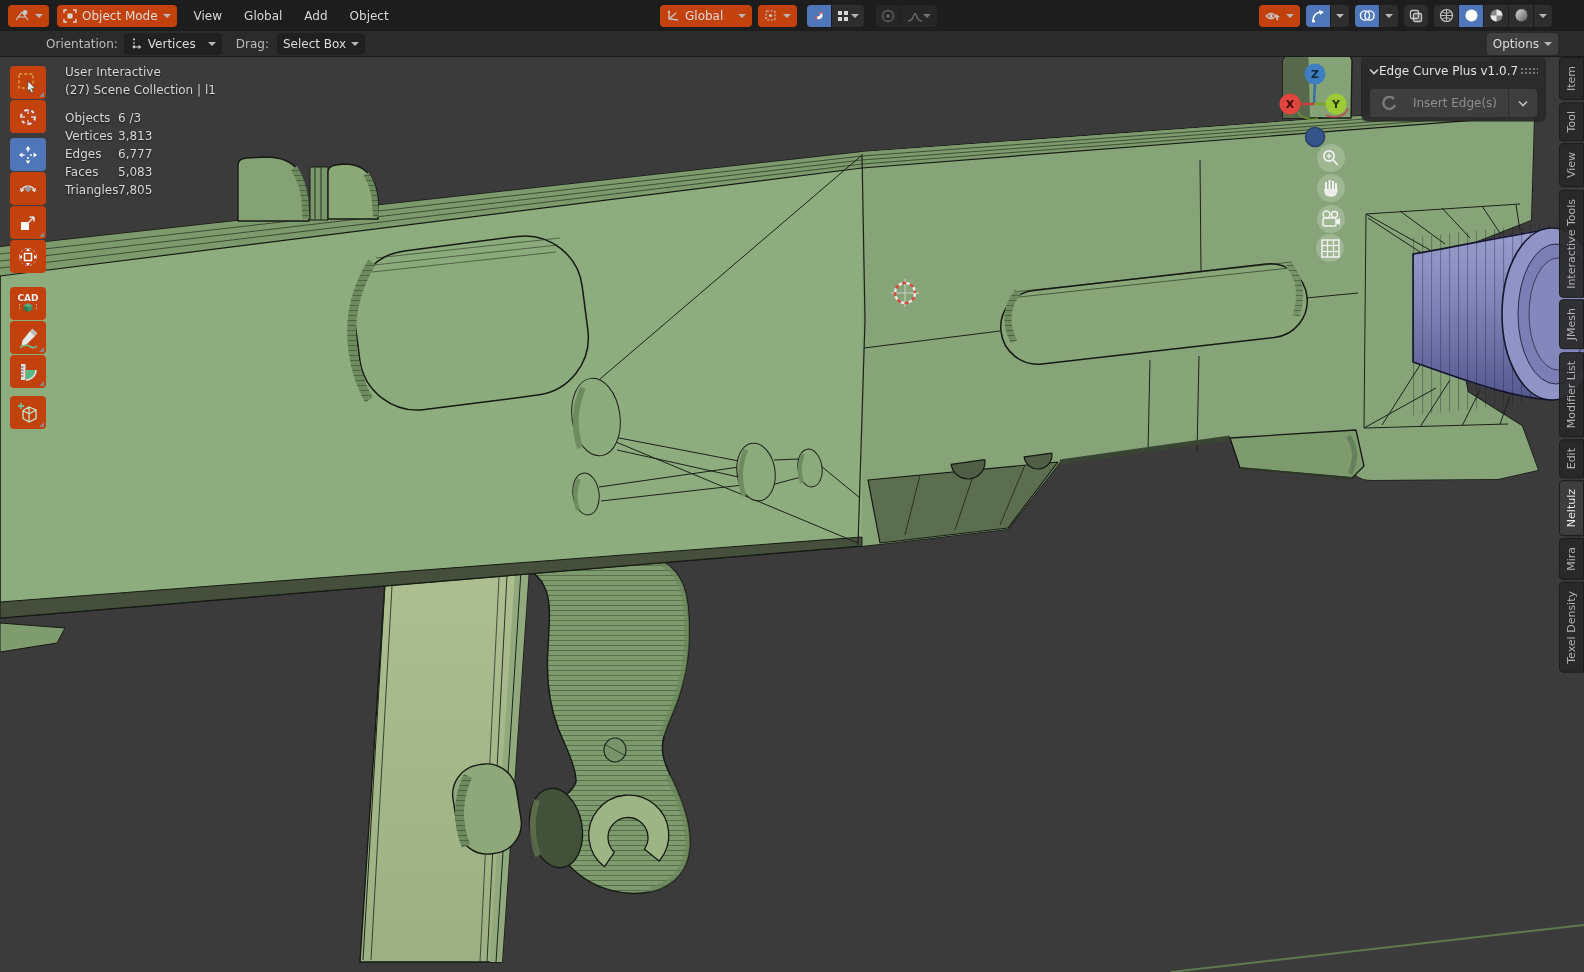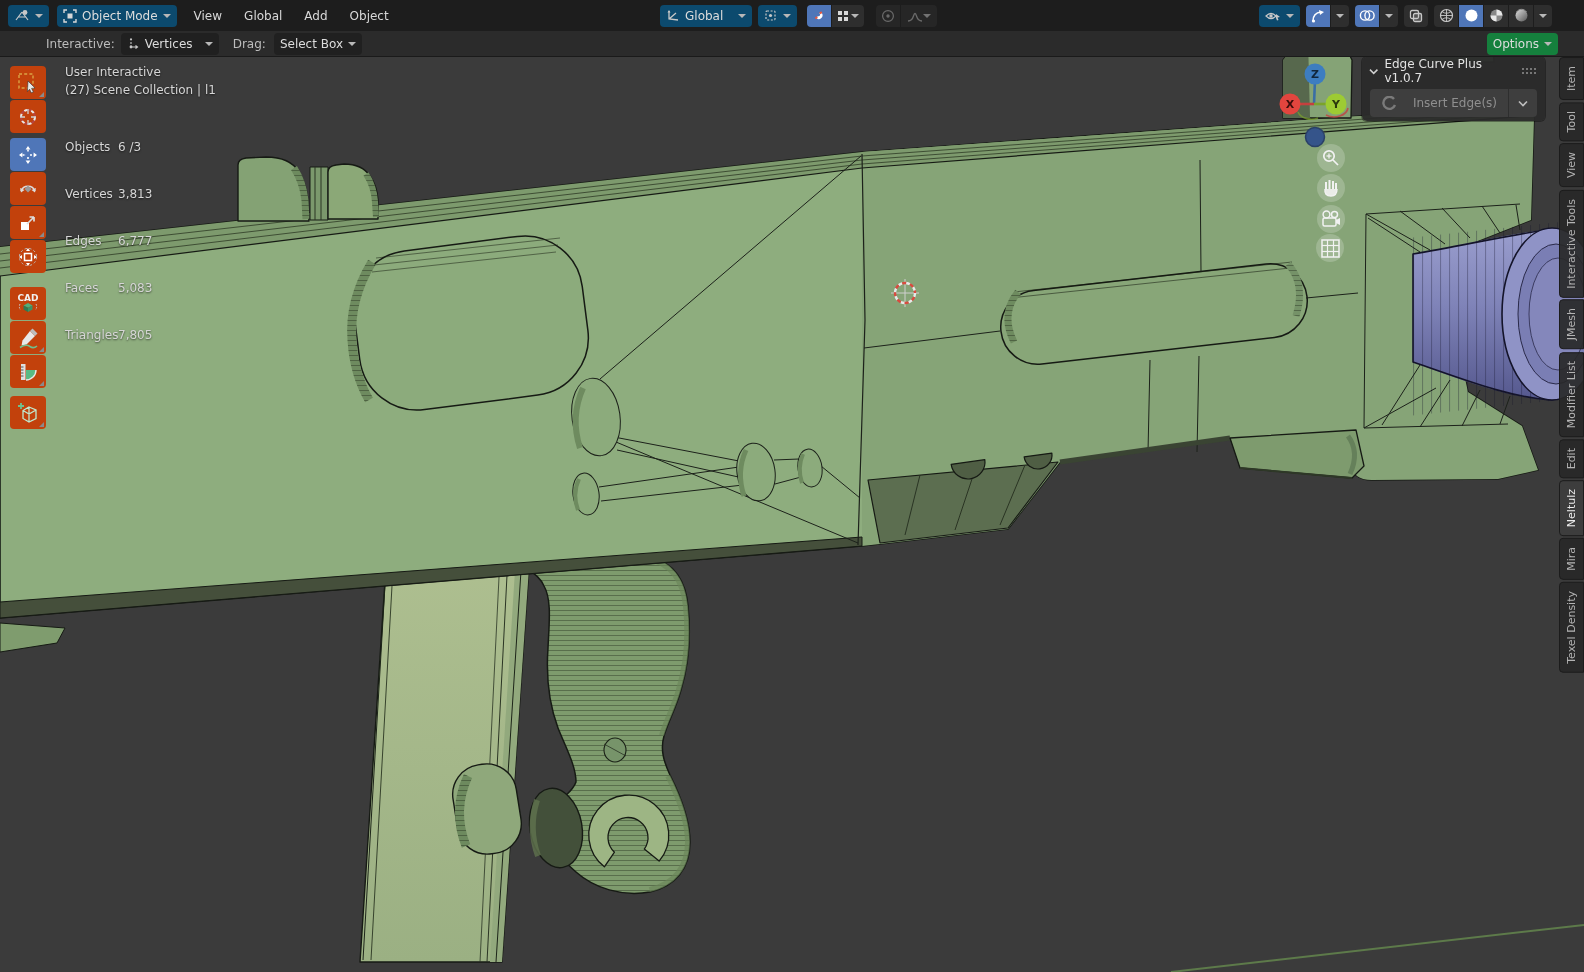--- a/index.html
+++ b/index.html
@@ -5,21 +5,21 @@
   html,body{margin:0;padding:0;background:#222;}
   body{width:1584px;height:972px;position:relative;overflow:hidden;
        font-family:"DejaVu Sans","Liberation Sans",sans-serif;
        -webkit-font-smoothing:antialiased;}
   .abs{position:absolute;}
   
   #topbar{position:absolute;left:0;top:0;width:1584px;height:31px;background:#1d1d1d;
           display:flex;align-items:center;z-index:40;}
   #toolbar2{position:absolute;left:0;top:31px;width:1584px;height:26px;background:#2b2b2b;
             display:flex;align-items:center;z-index:40;border-bottom:1px solid #1a1a1a;box-sizing:border-box;}
-  .hbtn{height:22px;border-radius:4px;background:#0c4a6e;display:flex;align-items:center;
+  .hbtn{height:22px;border-radius:4px;background:#c2410c;display:flex;align-items:center;
         padding:0 6px;color:#dcdcdc;font-size:12px;gap:5px;cursor:pointer;}
   .hbtn.dark{background:#202020;}
   .menu{color:#d8d8d8;font-size:12px;padding:0 11px;height:100%;display:flex;align-items:center;cursor:pointer;}
   .chev{width:0;height:0;border-left:4px solid transparent;border-right:4px solid transparent;
         border-top:4px solid #b8b8b8;display:inline-block;}
   .lbl{color:#bdbdbd;font-size:12px;}
   .tgl{width:24px;height:22px;border-radius:4px;background:#2e2e2e;display:flex;align-items:center;justify-content:center;cursor:pointer;}
   .tgl.on{background:#4f76b8;}
   .grp{display:flex;gap:1px;align-items:center;}
   .grp .tgl{border-radius:0;}
@@ -28,28 +28,28 @@
   svg.ic{display:block;}
   
   .tool{position:absolute;left:10px;width:36px;height:33px;background:#c2410c;border-radius:4px;
         display:flex;align-items:center;justify-content:center;z-index:30;cursor:pointer;}
   .tool.active{background:#4f76b8;}
   .tool .cornertri{position:absolute;right:2px;bottom:2px;width:0;height:0;
         border-left:5px solid transparent;border-bottom:5px solid #8a8a8a;}
   
   #vstats{position:absolute;left:65px;top:63px;z-index:20;color:#d6d6d6;font-size:12px;line-height:18px;
           text-shadow:0 1px 2px rgba(0,0,0,.6);}
-  #vstats .row{display:flex;margin-top:29px;}
+  #vstats .row{display:flex;}
   #vstats .sl{width:53px;}
   #vstats .sv{}
   #vstats .gap{height:10px;}
   
   #npanel{position:absolute;left:1362px;top:57px;width:183px;height:64px;background:rgba(42,42,42,.95);
           border-radius:5px;z-index:25;box-shadow:0 0 0 1px rgba(0,0,0,.35);}
-  #npanel .hd{display:flex;align-items:center;height:24px;padding:2px 7px 0 7px;color:#e2e2e2;font-size:12px;gap:6px;}
+  #npanel .hd{display:flex;align-items:center;height:24px;padding:2px 7px 0 7px;color:#e2e2e2;font-size:12px;}
   #npanel .grip{margin-left:auto;width:18px;height:8px;
       background-image:radial-gradient(#8a8a8a 1px, transparent 1.2px);background-size:4px 4px;opacity:.8;}
   #npanel .btnrow{display:flex;margin:6px 8px 0 8px;height:28px;border-radius:4px;overflow:hidden;background:#3e3e3e;}
   #npanel .ibtn{flex:1;display:flex;align-items:center;justify-content:center;color:#8f8f8f;font-size:12px;gap:16px;}
   #npanel .dd{width:28px;border-left:1px solid #2e2e2e;display:flex;align-items:center;justify-content:center;}
   
   #tabs{position:absolute;right:0;top:57px;display:flex;flex-direction:column;gap:2px;z-index:26;align-items:flex-end;}
   .tab{writing-mode:vertical-rl;transform:rotate(180deg);background:rgba(40,40,40,.92);color:#b3b3b3;
        font-size:11px;padding:8px 5px;border-radius:0 4px 4px 0;border:1px solid #1c1c1c;cursor:pointer;}
   .tab.active{background:#3d3d3d;color:#ececec;}
@@ -455,38 +455,38 @@
         </svg>
       </div>
       <div class="tgl" style="width:18px">
           <span class="chev"></span>
         </div>
     </div>
   </div>
 </div>
 
 <div id="toolbar2">
-  <span class="lbl" style="margin-left:46px">Interactive:</span>
+  <span class="lbl" style="margin-left:46px">Orientation:</span>
   <div class="hbtn dark" style="margin-left:6px;width:86px">
     <svg class="ic" width="13" height="13" viewBox="0 0 13 13">
       <path d="M4 1.5 L4 9" stroke="#c8c8c8" stroke-width="1.1" stroke-dasharray="2 1.5"></path>
       <path d="M2.8 3 L4 1 L5.2 3" fill="#c8c8c8"></path>
       <path d="M5 10 L10 10 M8.5 8.5 L10.5 10 L8.5 11.5" stroke="#c8c8c8" fill="none" stroke-width="1.1"></path>
       <circle cx="4" cy="10" r="1.4" fill="#c8c8c8"></circle>
     </svg>
     <span>Vertices</span>
     <span class="chev" style="margin-left:auto"></span>
   </div>
   <span class="lbl" style="margin-left:14px">Drag:</span>
   <div class="hbtn dark" style="margin-left:8px">
     <span>Select Box</span>
     <span class="chev"></span>
   </div>
   <div class="spacer"></div>
-  <div class="hbtn" style="margin-right:26px;background:#15803d">
+  <div class="hbtn" style="margin-right:26px;background:#404040">
     <span>Options</span>
     <span class="chev"></span>
   </div>
 </div>
 
 <div class="tool" style="top:66px">
   <svg class="ic" width="22" height="22" viewBox="0 0 22 22">
     <rect x="2" y="2" width="14" height="14" fill="none" stroke="#dba344" stroke-width="1.4" stroke-dasharray="3 2.2"></rect>
     <path d="M11 9 L18 16 L14.6 16.4 L16.4 20 L14.2 20.8 L12.6 17.2 L10.4 19.6 Z" fill="#e8e8e8" stroke="#333" stroke-width=".6"></path>
   </svg>

